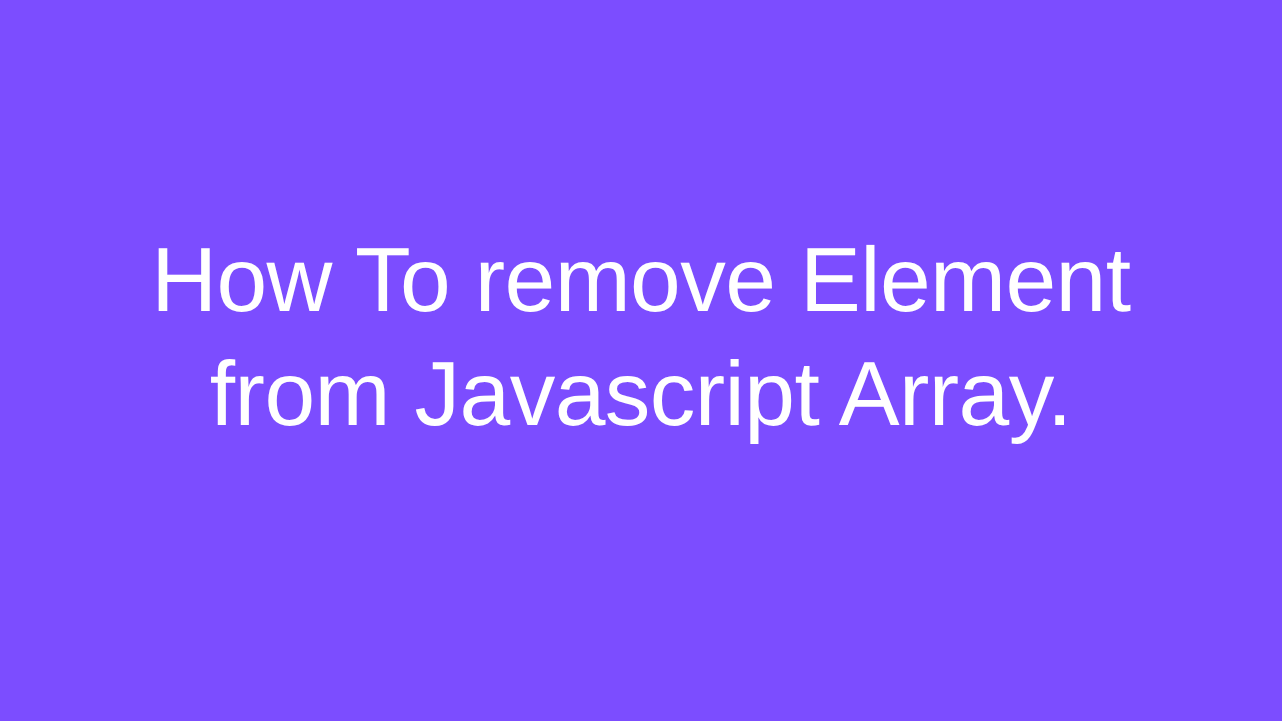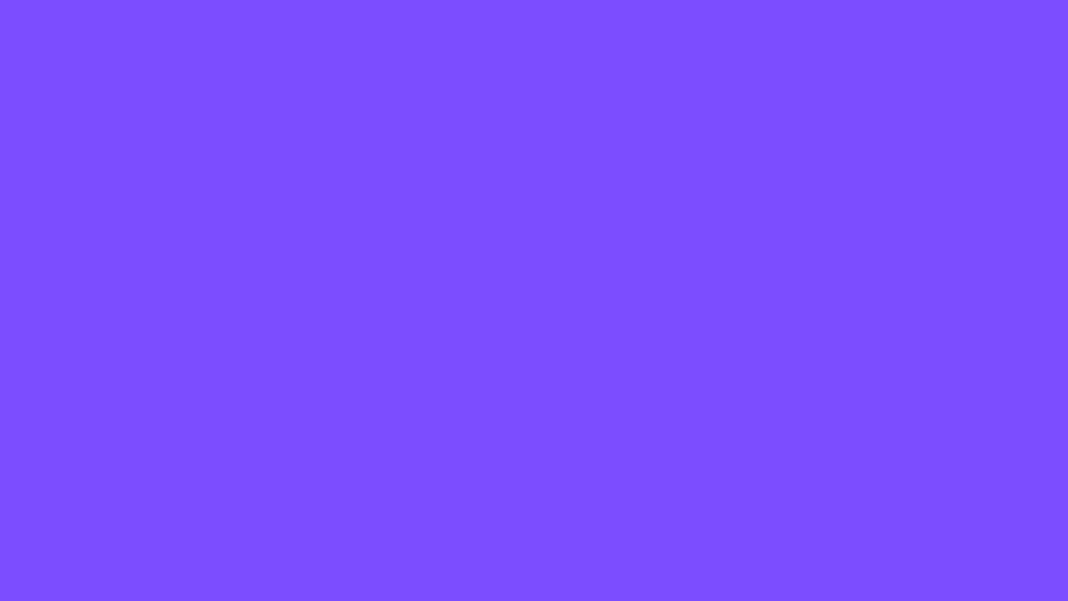--- a/index.html
+++ b/index.html
@@ -24,14 +24,15 @@
       text-align: center;
       line-height: 1.25;
       letter-spacing: -0.5px;
       transform: translateY(-20px);
     }
   </style>
 </head>
 <body>
 
 <div class="title-text">
-  <br>
+  <span>How To remove Element</span><br>
+  <span>from Javascript Array.</span>
 </div>
 
 </body></html>

